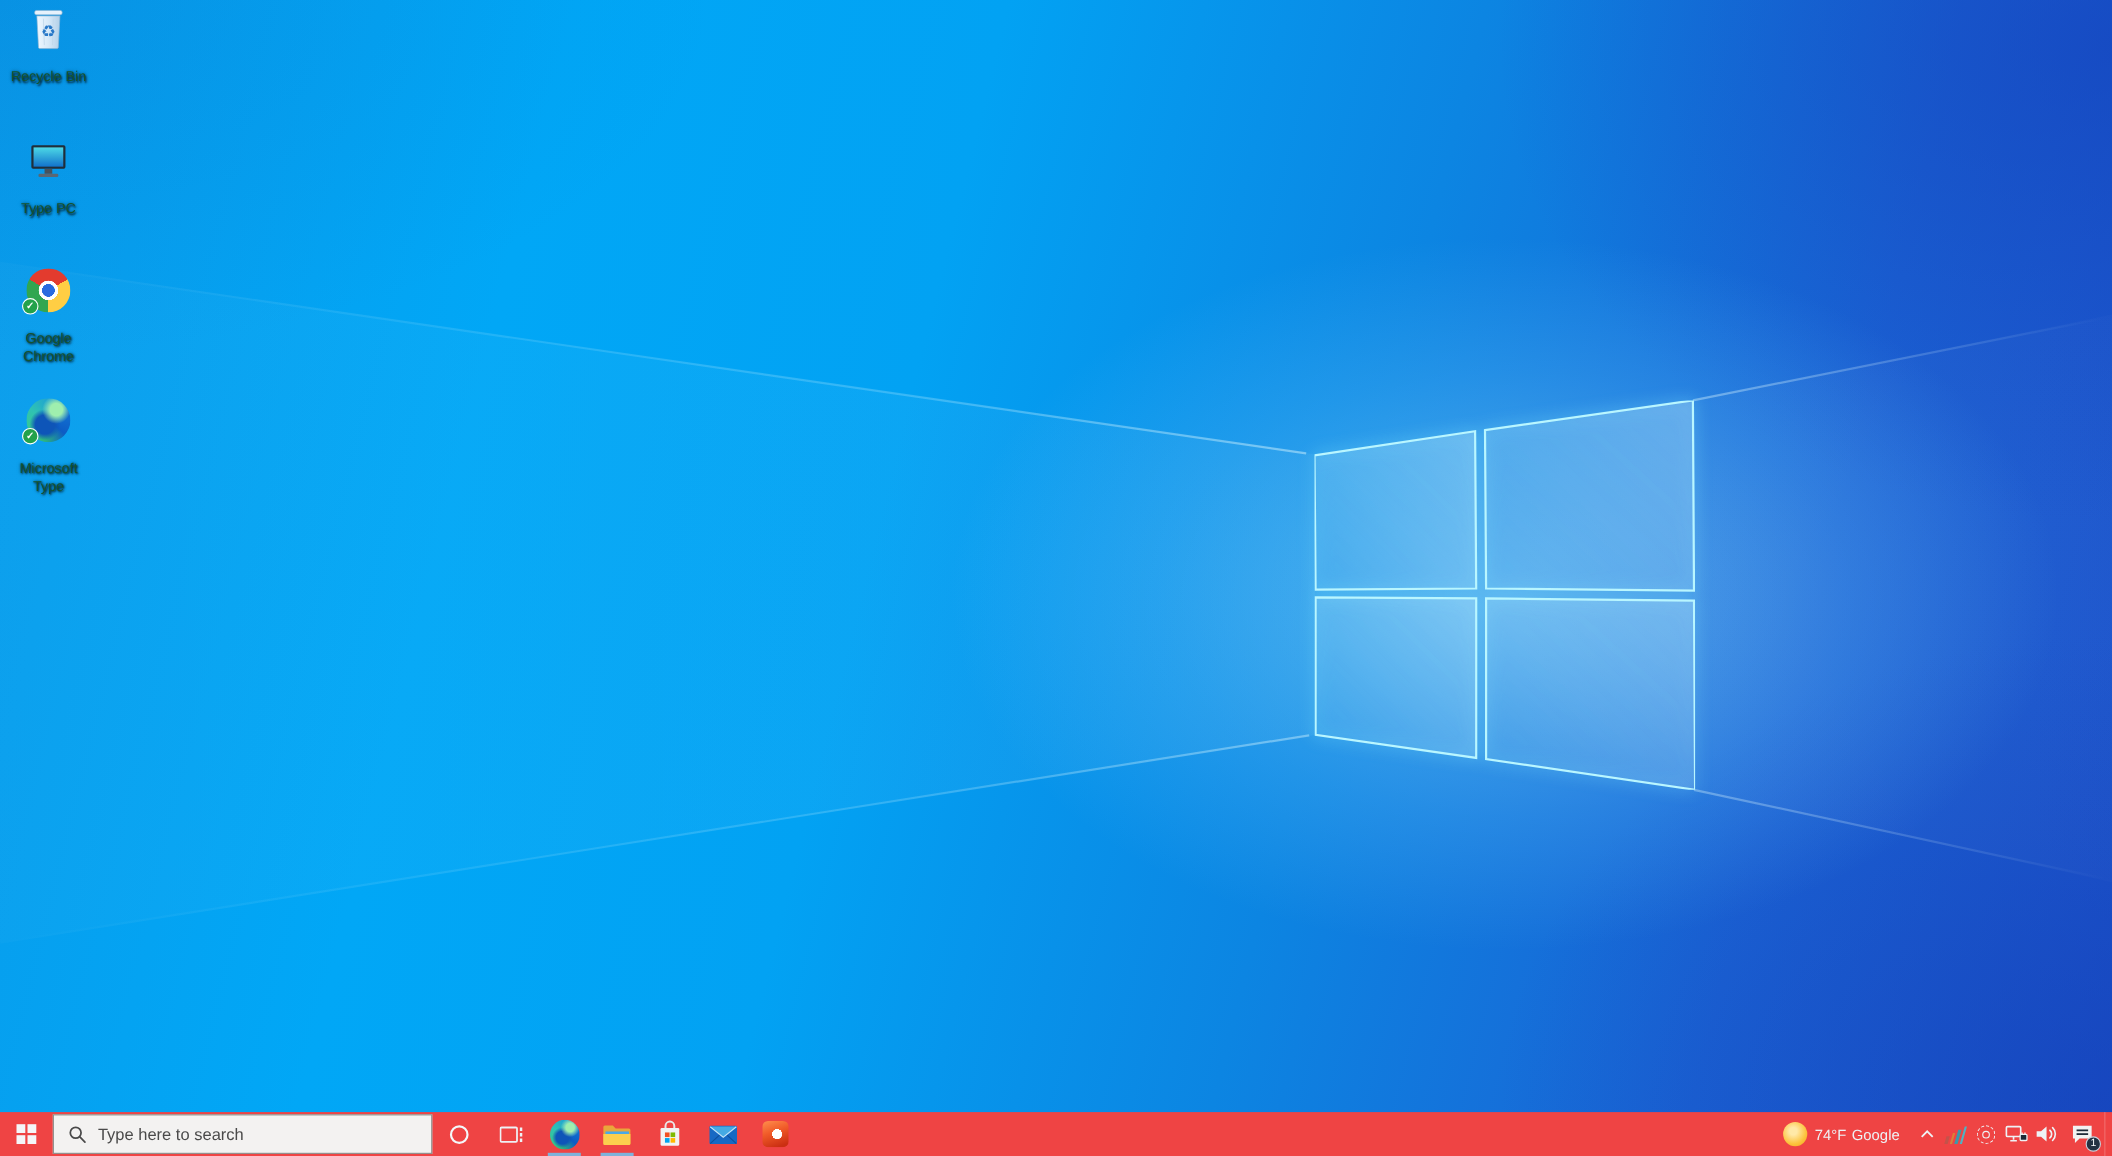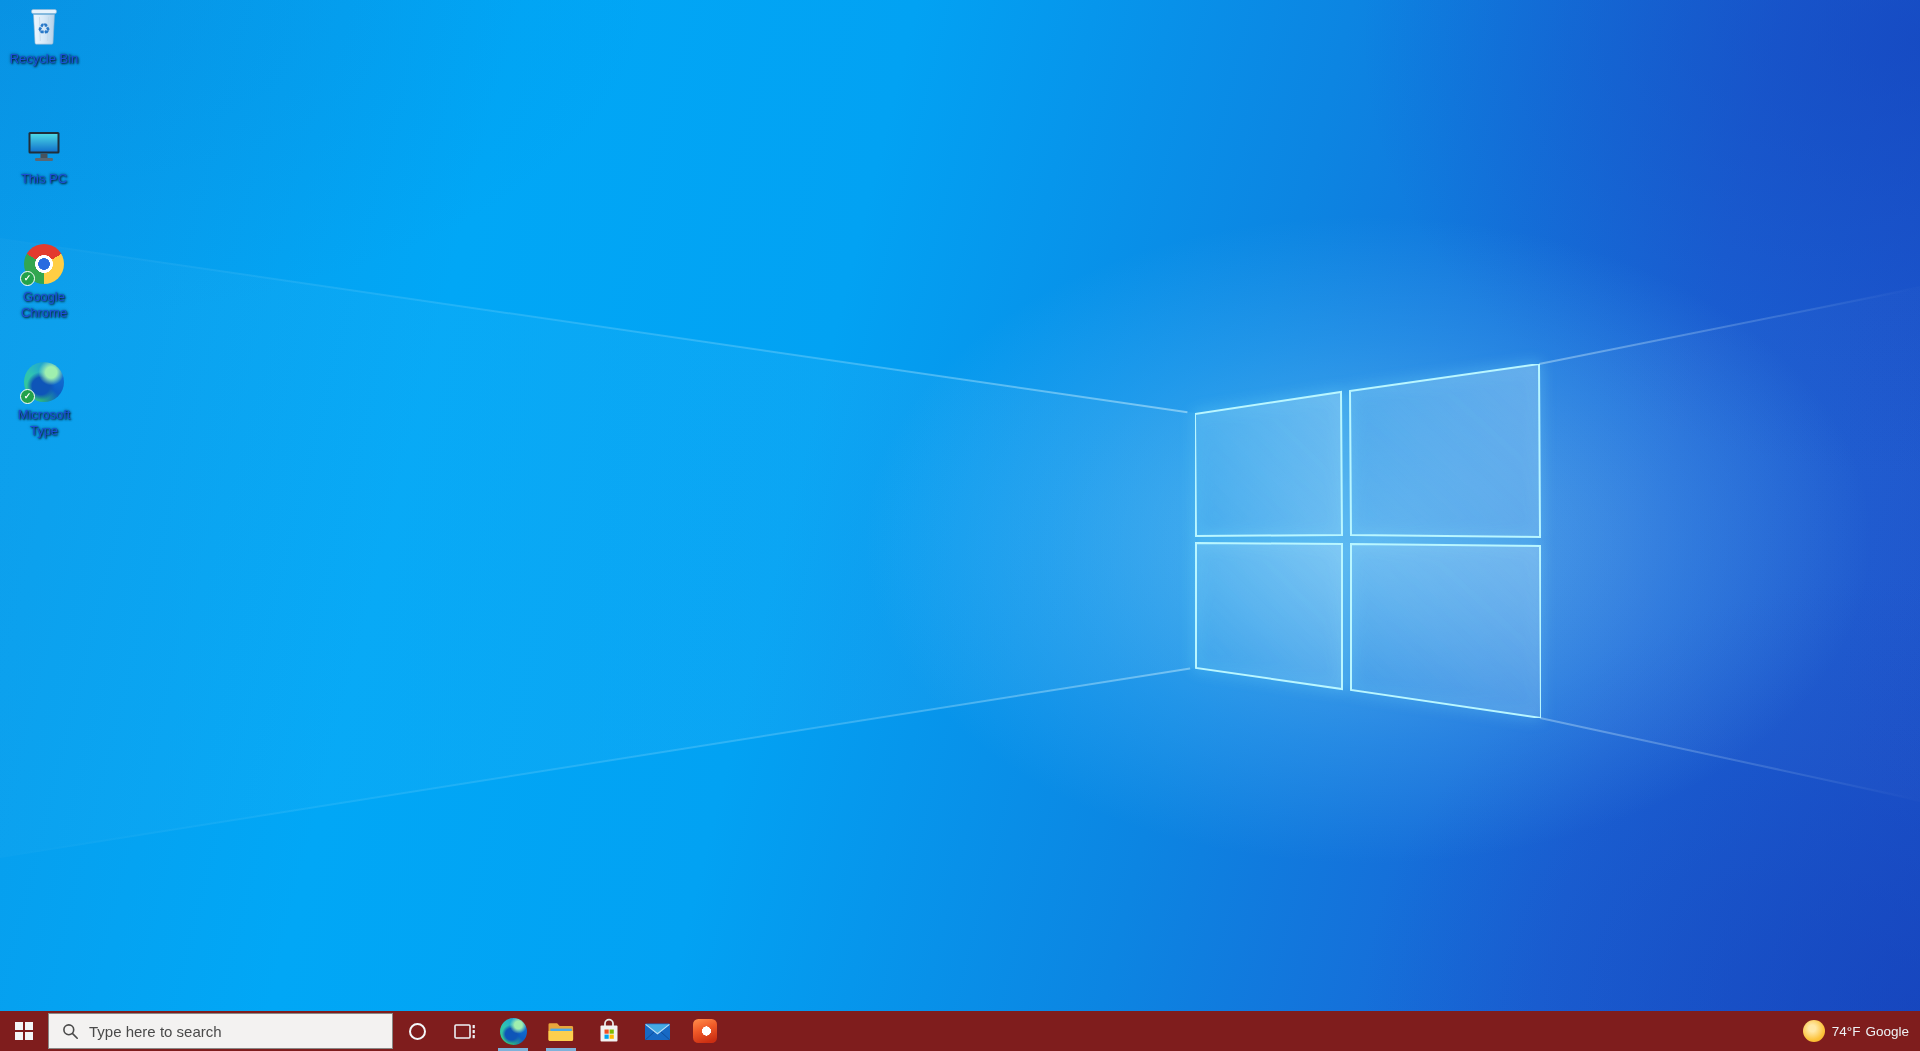--- a/index.html
+++ b/index.html
@@ -29,55 +29,55 @@
     background:linear-gradient(90deg, rgba(200,240,255,0), rgba(200,240,255,.22) 70%, rgba(225,250,255,.40)); }
   .bl3 { left:1539px; top:363px; width:381px; transform:rotate(-11.3deg); transform-origin:0 50%;
     background:linear-gradient(90deg, rgba(225,250,255,.40), rgba(200,240,255,0)); }
   .bl4 { left:1540px; top:717px; width:383px; transform:rotate(12.2deg); transform-origin:0 50%;
     background:linear-gradient(90deg, rgba(225,250,255,.35), rgba(200,240,255,0)); }
   .win-logo { position:absolute; left:1195px; top:364px; filter: drop-shadow(0 0 7px rgba(140,240,255,.75)); }
 
   
   .desktop-icon { position:absolute; left:2px; width:84px; display:flex; flex-direction:column; align-items:center; cursor:default; }
   .di-img { position:relative; width:44px; height:44px; display:flex; align-items:center; justify-content:center; }
-  .di-label { margin-top:3px; font-size:13px; line-height:16px; color:#1d4ed8; text-align:center;
+  .di-label { margin-top:14px; font-size:13px; line-height:16px; color:#14532d; text-align:center;
     text-shadow: 1px 1px 2px rgba(0,0,0,.85), 0 0 3px rgba(0,0,0,.55); }
   .check-badge { position:absolute; left:-2px; bottom:0; width:15px; height:15px; border-radius:50%;
     background:#23a24b; border:1.6px solid #fff; color:#fff; font-size:9px; line-height:12px; text-align:center; font-weight:bold; }
 
   .chrome-ball { width:40px; height:40px; border-radius:50%;
     background:
       radial-gradient(circle at 50% 50%, #2a6be0 0 20%, #fff 21% 31%, rgba(255,255,255,0) 32%),
       conic-gradient(from 300deg, #e33b2e 0 120deg, #ffce44 0 240deg, #31a650 0 360deg); }
   .edge-ball { width:40px; height:40px; border-radius:50%;
     background:
       radial-gradient(circle at 68% 26%, #9fefae 0 14%, rgba(159,239,174,0) 32%),
       radial-gradient(circle at 42% 60%, #0e55b8 0 26%, rgba(14,85,184,0) 42%),
       conic-gradient(from 230deg, #36c98c, #2fc3b2 70deg, #1d9fd8 140deg, #1170d2 200deg, #0d5cc4 260deg, #2db37f 320deg, #36c98c); }
 
   
-  .taskbar { position:absolute; left:0; bottom:0; width:1920px; height:40px; background:#7f1d1d;
+  .taskbar { position:absolute; left:0; bottom:0; width:1920px; height:40px; background:#ef4444;
     display:flex; align-items:center; z-index:5; }
   .tb-btn { width:48px; height:40px; display:flex; align-items:center; justify-content:center; position:relative; flex:0 0 auto; }
   .tb-btn.small { width:27px; }
   .open-indicator { position:absolute; bottom:0; left:50%; transform:translateX(-50%); width:30px; height:3px; background:#7fb2da; }
 
   .search-box { width:345px; height:36px; margin:2px 0; background:#f3f2f1; border:1px solid #8a8886;
     display:flex; align-items:center; flex:0 0 auto; }
   .search-box input { border:none; outline:none; background:transparent; font-family:"Liberation Sans",sans-serif;
     font-size:15px; color:#3b3b3b; width:270px; }
   .search-box input::placeholder { color:#4a4a4a; opacity:1; }
   .search-glyph { margin:0 10px 0 13px; display:flex; }
 
   .start-flag { display:grid; grid-template-columns:8px 8px; grid-template-rows:8px 8px; gap:1.5px; }
   .start-flag span { background:#f4f6f8; }
 
   .cortana-ring { width:17px; height:17px; border:2px solid #f4f8fa; border-radius:50%; }
 
-  .tray { margin-left:auto; display:flex; align-items:center; height:100%;flex-direction:column; }
+  .tray { margin-left:auto; display:flex; align-items:center; height:100%; }
   .weather-btn { height:40px; display:flex; align-items:center; gap:7px; padding:0 11px; flex:0 0 auto; }
   .sun { width:22px; height:22px; border-radius:50%;
     background: radial-gradient(circle at 42% 38%, #ffe9a8 0 18%, #fcc33c 62%, #f0a41c); }
   .weather-text { font-size:13.5px; color:#eef2f5; white-space:nowrap; display:flex; gap:5px; }
 
   .bars { display:flex; align-items:flex-end; gap:2px; transform:skewX(-16deg); height:17px; }
   .bars i { display:block; width:2.6px; }
   .bars .b1 { height:7px;  background:#c4524a; }
   .bars .b2 { height:10px; background:#db8136; }
   .bars .b3 { height:13px; background:#3e98a8; }
@@ -146,21 +146,21 @@
             <stop offset="0" stop-color="#4cd8e6"></stop>
               <stop offset="1" stop-color="#1273cc"></stop>
           </linearGradient>
         </defs>
         <rect x="4.5" y="5" width="31" height="21.5" rx="1.6" fill="#202e3a"></rect>
         <rect x="6.5" y="7" width="27" height="17.5" fill="url(#scrg)"></rect>
         <rect x="16.5" y="26.5" width="7" height="4.5" fill="#46525e"></rect>
         <rect x="11" y="31" width="18" height="3" rx="1.2" fill="#5b6773"></rect>
       </svg>
     </div>
-    <div class="di-label">This PC</div>
+    <div class="di-label">Type PC</div>
   </div>
 
   <div class="desktop-icon" style="top:242px;">
     <div class="di-img">
       <div class="chrome-ball"></div>
       <span class="check-badge">✓</span>
     </div>
     <div class="di-label">Google Chrome</div>
   </div>
 

